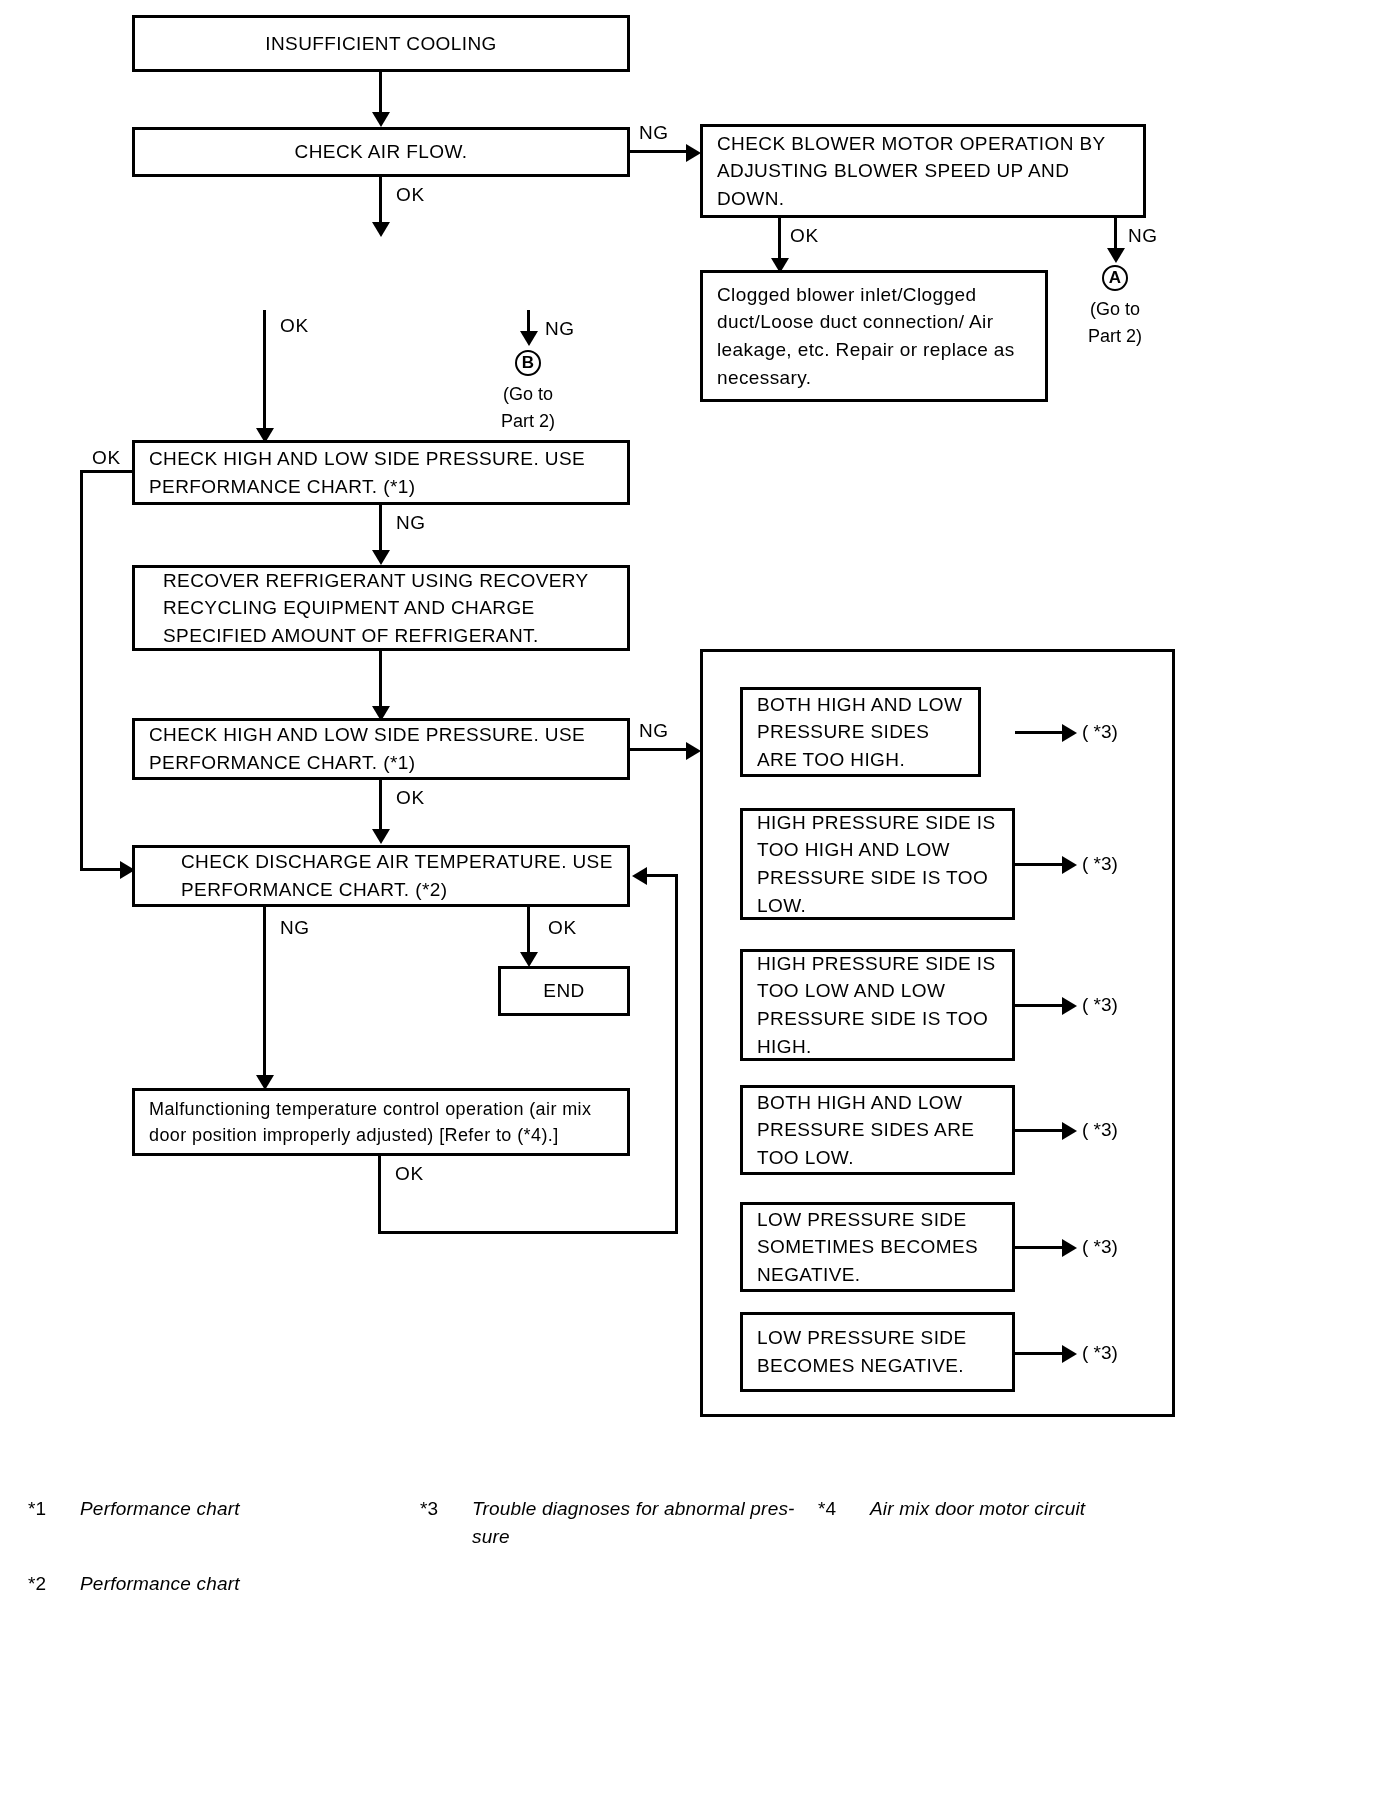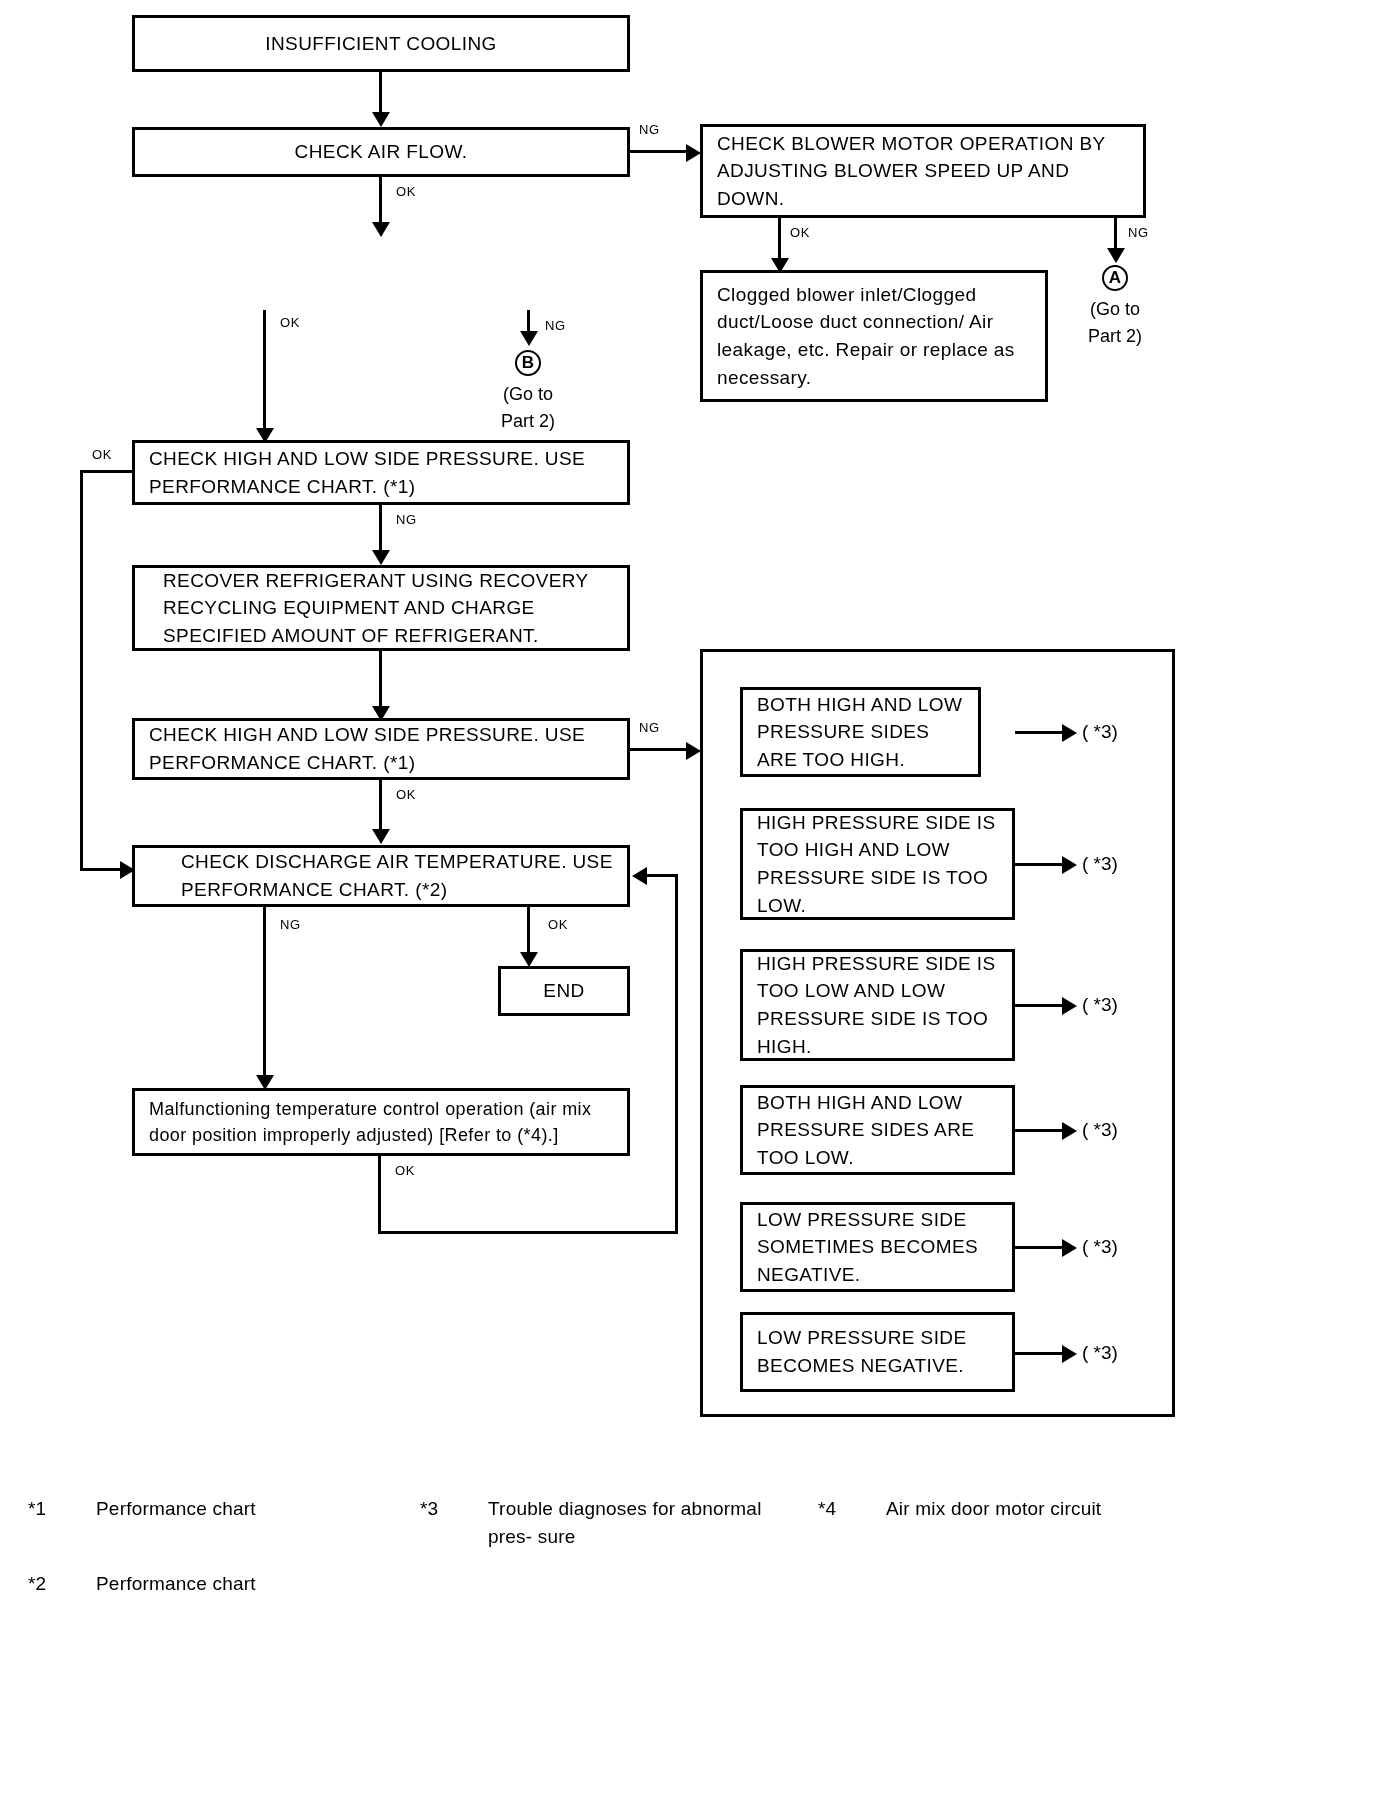--- a/index.html
+++ b/index.html
@@ -66,21 +66,21 @@
   }
   .arrow-left {
     position: absolute;
     width: 0; height: 0;
     border-top: 9px solid transparent;
     border-bottom: 9px solid transparent;
     border-right: 15px solid #000;
   }
   .lbl {
     position: absolute;
-    font-size: 13px;
+    font-size: 19px;
     letter-spacing: 0.6px;
     white-space: nowrap;
   }
   .circ {
     position: absolute;
     width: 26px; height: 26px;
     border: 2.5px solid #000;
     border-radius: 50%;
     display: flex;
     align-items: center;
@@ -96,21 +96,21 @@
     line-height: 1.5;
     white-space: pre-line;
   }
   .note {
     position: absolute;
     font-size: 19px;
     letter-spacing: 0.2px;
     line-height: 1.45;
   }
   .note .tag { position: absolute; left: 0; top: 0; }
-  .note .body { display: block; margin-left: 68px; }
+  .note .body { display: block; margin-left: 52px; font-style: italic; }
   .star3 {
     position: absolute;
     font-size: 19px;
     white-space: nowrap;
   }
 </style>
 </head>
 <body>
 
 <div id="page">

